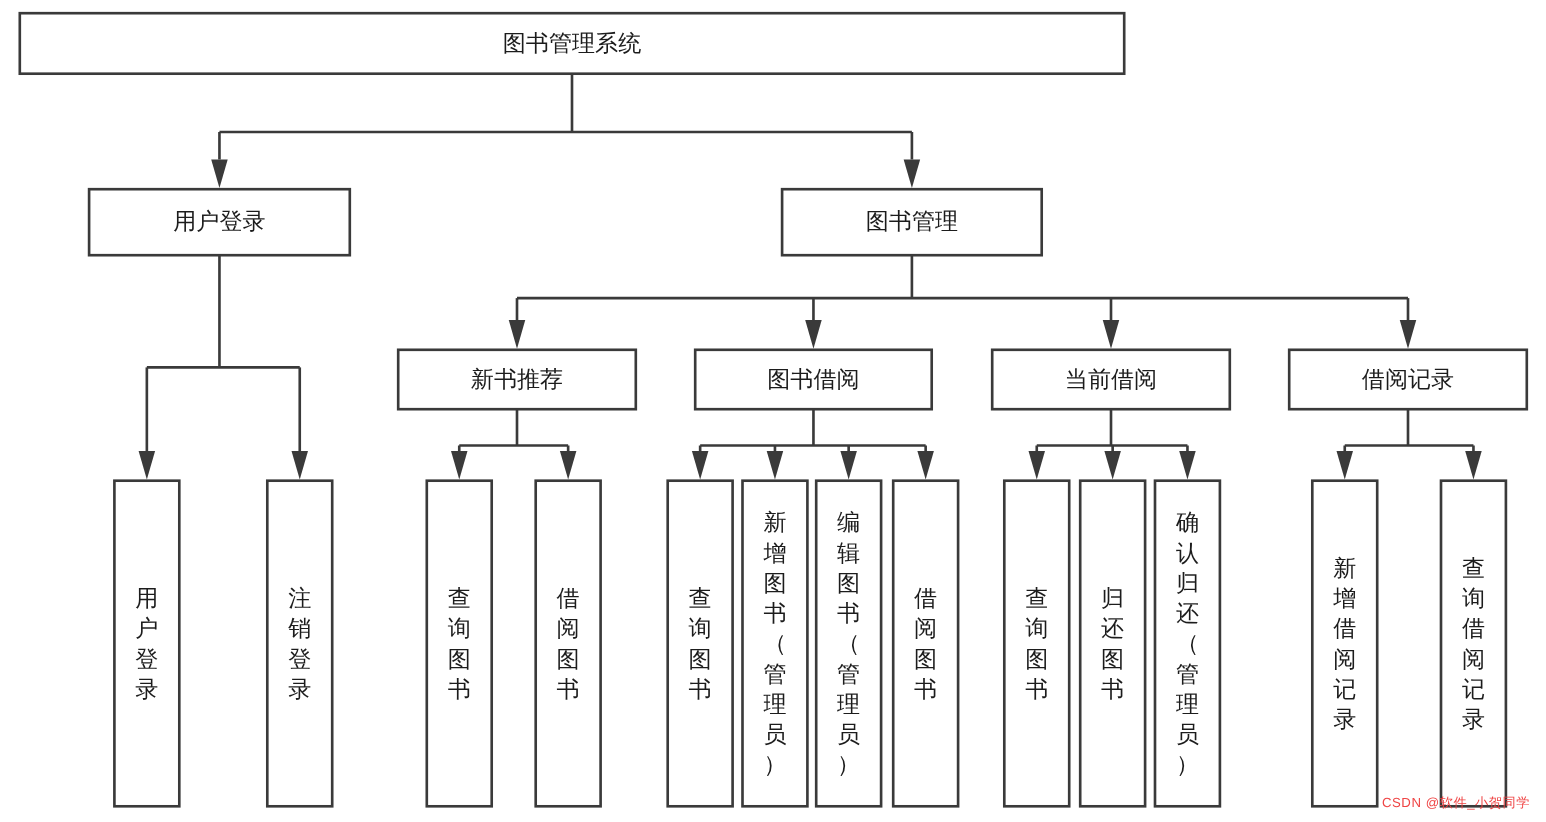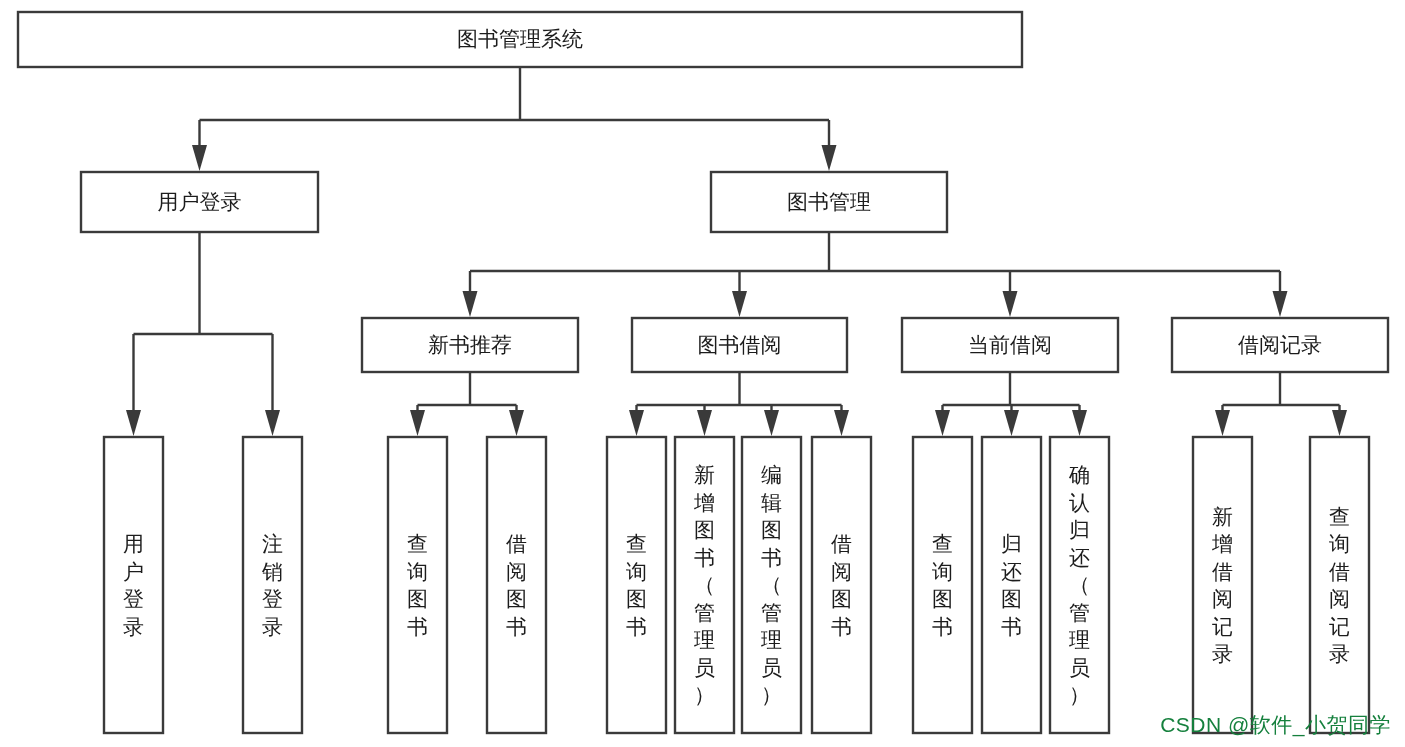--- a/index.html
+++ b/index.html
@@ -51,22 +51,22 @@
     fill: #1c1c1c;
     font-family: "Liberation Sans", "DejaVu Sans", sans-serif;
     font-size: 21px;
     text-anchor: middle;
   }
   .watermark {
     position: absolute;
     right: 14px;
     bottom: 8px;
     font-family: "Liberation Sans", "DejaVu Sans", sans-serif;
-    font-size: 21px;
-    color: #15803d;
+    font-size: 12px;
+    color: #ef4444;
     letter-spacing: 0.5px;
     white-space: nowrap;
     user-select: none;
   }
 </style>
 </head>
 <body>
 
 <div id="stage">
   <svg class="diagram" viewBox="0 0 1405 747">

